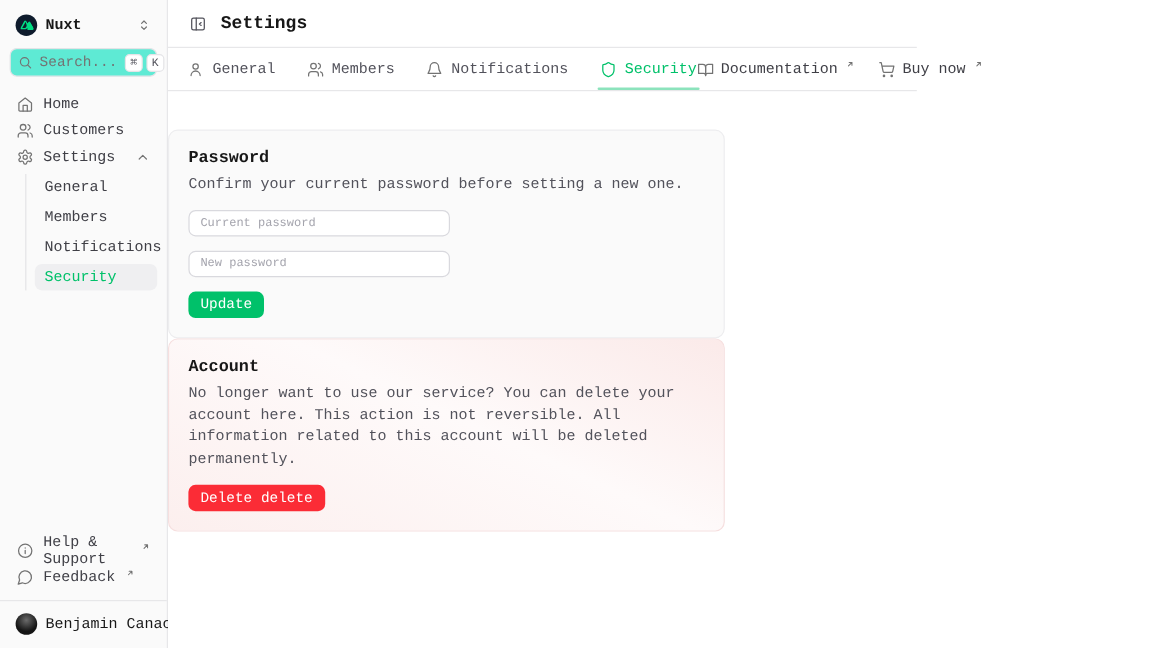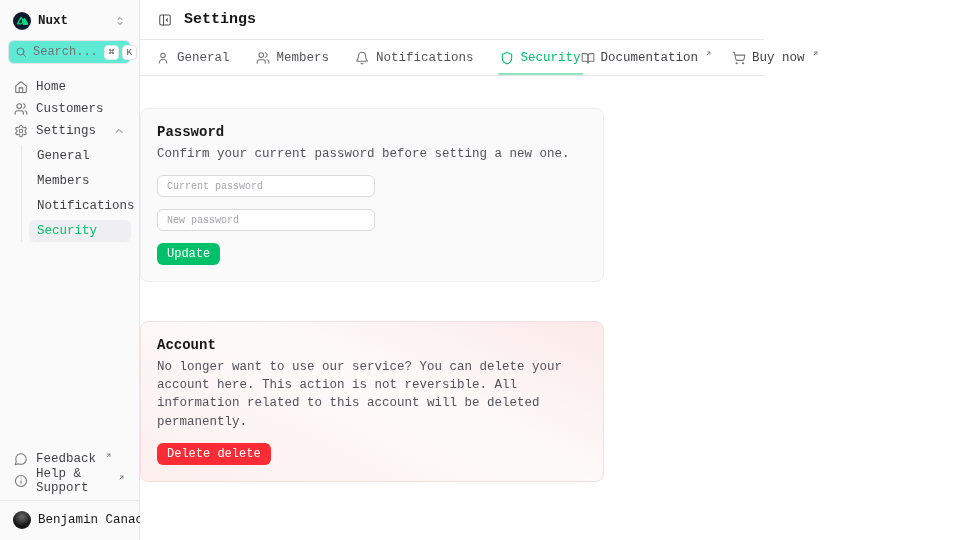--- a/index.html
+++ b/index.html
@@ -82,21 +82,20 @@
   .tab-actions { display:flex; align-items:center; gap:20px; }
   .action-link { display:flex; align-items:center; gap:6px; color:#3f3f46; cursor:pointer; white-space:nowrap; }
   .action-link .tic { color:#737373; display:flex; }
 
   .content { flex:1; overflow:auto; padding:32px 0; display:flex; flex-direction:column; align-items:flex-start; }
   .card { width:464px; border-radius:8px; padding:15px 16px 16px; }
   .card-password { background:#fafafa; border:1px solid #ededef; }
   .card-account {
     border:1px solid #f6dfdf;
     background:linear-gradient(205deg, #fbeae9 0%, #fefafa 45%, #fcefee 100%);
-    margin-top:39px;
   }
   .card-title { font-size:14px; font-weight:700; color:#171717; }
   .card-desc { font-size:12.5px; color:#52525b; margin-top:5px; line-height:1.45; }
 
   .pw-input {
     display:block; width:218px; height:22px; margin-top:12px; padding:0 9px;
     border:1px solid #d9d9de; border-radius:6px; background:#fff;
     font-size:10px; color:#171717; font-family:inherit; outline:none;
   }
   .pw-input::placeholder { color:#a4a4ad; }
@@ -194,38 +193,38 @@
         </div>
       </div>
     </nav>
 
     <div class="spacer"></div>
 
     <div class="nav">
       <div class="nav-item">
         <span class="nic">
           <svg class="ic" viewBox="0 0 24 24" fill="none" stroke="currentColor" stroke-width="1.8" stroke-linecap="round" stroke-linejoin="round">
-              <path d="M7.9 20A9 9 0 1 0 4 16.1L2 22z"></path>
-            </svg>
-        </span>
-        <span>Feedback</span>
+              <circle cx="12" cy="12" r="9.5"></circle>
+              <path d="M12 16v-4.5M12 8h.01"></path>
+            </svg>
+        </span>
+        <span>Help &amp; Support</span>
         <span class="ext-arrow">
           <svg width="7" height="7" viewBox="0 0 24 24" fill="none" stroke="currentColor" stroke-width="3" stroke-linecap="round" stroke-linejoin="round">
               <path d="M7 17 17 7M9 7h8v8"></path>
             </svg>
         </span>
       </div>
       <div class="nav-item">
         <span class="nic">
           <svg class="ic" viewBox="0 0 24 24" fill="none" stroke="currentColor" stroke-width="1.8" stroke-linecap="round" stroke-linejoin="round">
-              <circle cx="12" cy="12" r="9.5"></circle>
-              <path d="M12 16v-4.5M12 8h.01"></path>
-            </svg>
-        </span>
-        <span>Help &amp; Support</span>
+              <path d="M7.9 20A9 9 0 1 0 4 16.1L2 22z"></path>
+            </svg>
+        </span>
+        <span>Feedback</span>
         <span class="ext-arrow">
           <svg width="7" height="7" viewBox="0 0 24 24" fill="none" stroke="currentColor" stroke-width="3" stroke-linecap="round" stroke-linejoin="round">
               <path d="M7 17 17 7M9 7h8v8"></path>
             </svg>
         </span>
       </div>
     </div>
 
     <div class="sidebar-divider"></div>
 

